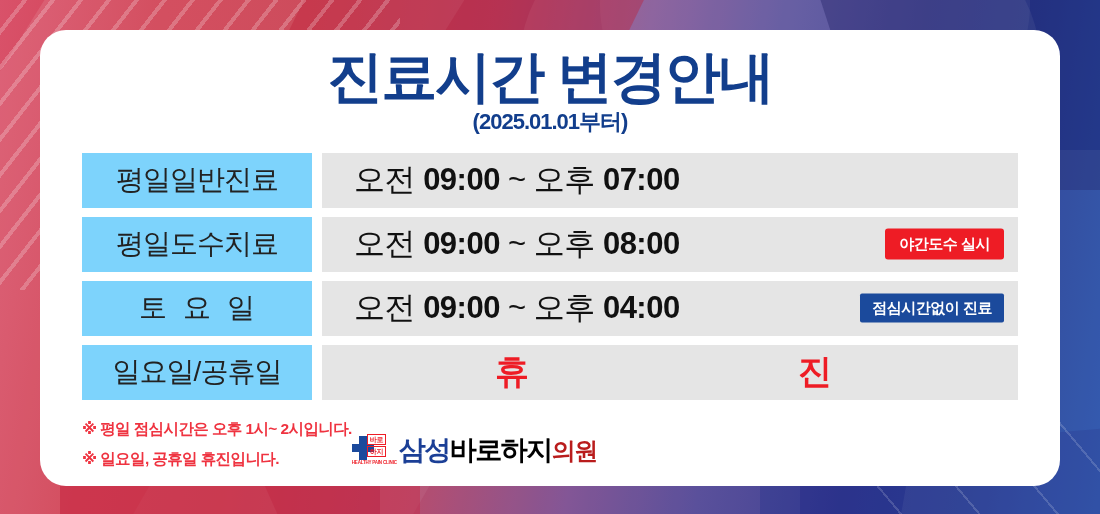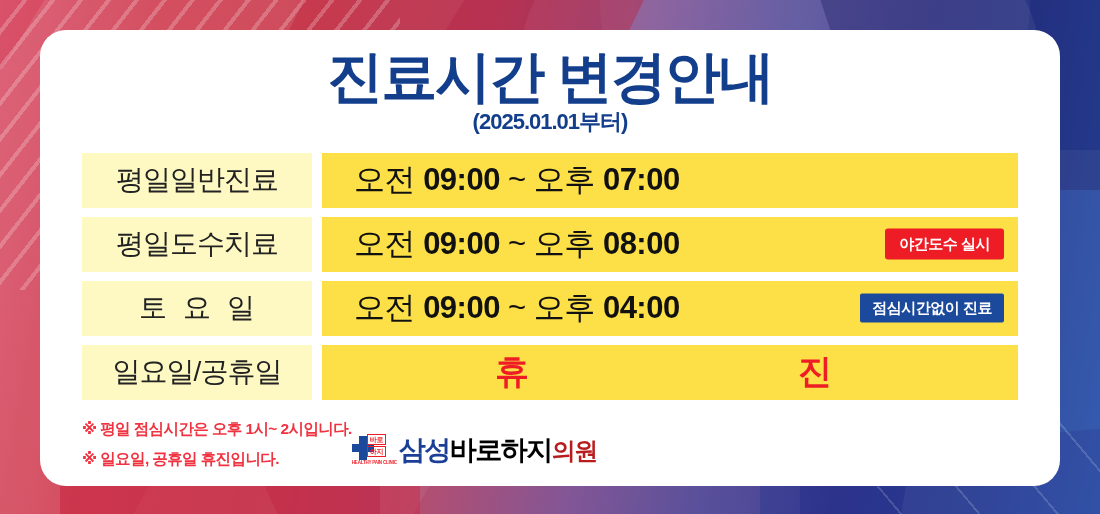--- a/index.html
+++ b/index.html
@@ -69,28 +69,28 @@
   }
   .subtitle {
     font-size:22px; font-weight:bold; color:#123e8c;
     letter-spacing:-1px; margin-top:-2px;
   }
 
   
   #schedule { margin:16px 42px 0 42px; }
   .row { display:flex; align-items:stretch; margin-bottom:9px; height:55px; }
   .cell-label {
-    width:230px; background:#fef9c3; display:flex;
+    width:230px; background:#7dd3fc; display:flex;
     align-items:center; justify-content:center;
     font-size:28px; color:#222; letter-spacing:-1px; flex:none;
   }
   .cell-label .em { font-weight:normal; }
   .cell-label.spread { letter-spacing:16px; text-indent:16px; }
   .cell-time {
-    flex:1; margin-left:10px; background:#fde047;
+    flex:1; margin-left:10px; background:#e5e5e5;
     display:flex; align-items:center; position:relative;
   }
   .time-text {
     font-size:31px; color:#111; letter-spacing:-.5px;
     margin-left:32px; white-space:nowrap;
   }
   .time-text .num { font-weight:bold; }
   .badge {
     position:absolute; right:14px; top:50%; transform:translateY(-50%);
     color:#fff; font-size:15px; font-weight:bold;

